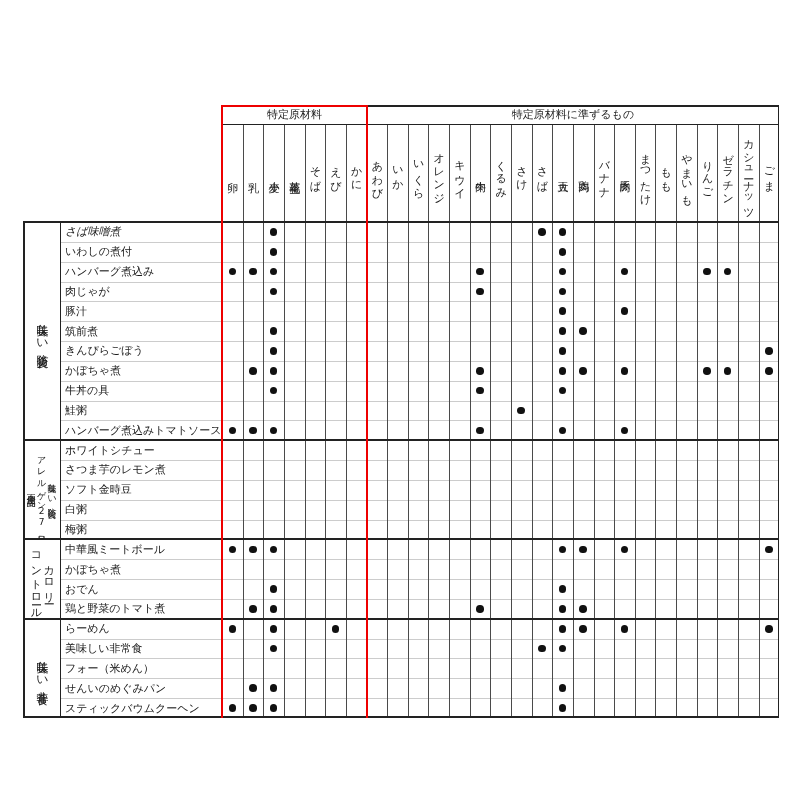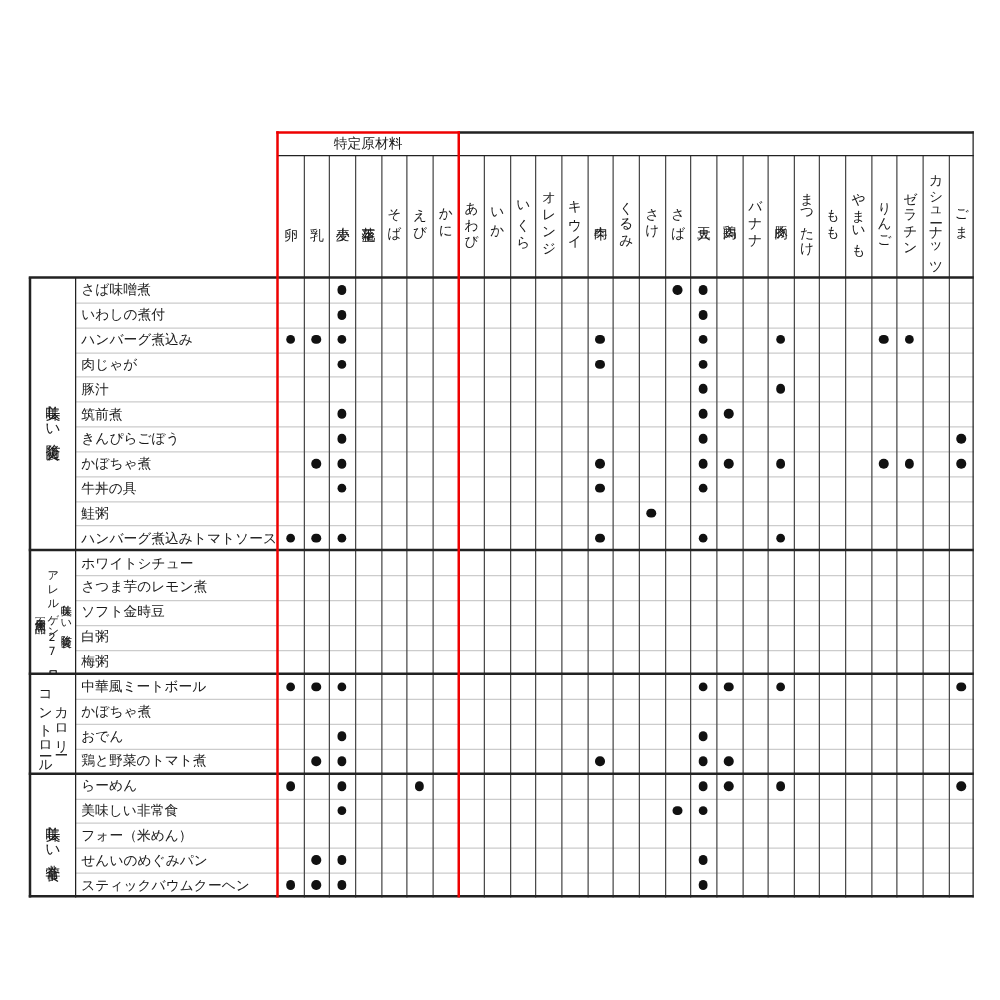--- a/index.html
+++ b/index.html
@@ -17,20 +17,21 @@
              white-space:pre-line;line-height:1.15;letter-spacing:1px;text-align:center;overflow:hidden;}
   .dot{border-radius:50%;}
   .line{position:absolute;}
 </style>
 </head>
 <body>
 
 <div id="canvas">
 
   <div class="sec-label abs" style="left:222px;top:105px;width:145px;height:19px;">特定原材料</div>
+  <div class="sec-label abs" style="left:367px;top:105px;width:412px;height:19px;">特定原材料に準ずるもの</div>
 
   <div id="grid-layer" class="abs" style="left:0;top:0;width:800px;height:800px;">
       <div class="line abs" style="left: 60px; top: 241.84px; width: 719.28px; height: 1px; background: rgb(204, 204, 204);"></div>
       <div class="line abs" style="left: 60px; top: 261.68px; width: 719.28px; height: 1px; background: rgb(204, 204, 204);"></div>
       <div class="line abs" style="left: 60px; top: 281.52px; width: 719.28px; height: 1px; background: rgb(204, 204, 204);"></div>
       <div class="line abs" style="left: 60px; top: 301.36px; width: 719.28px; height: 1px; background: rgb(204, 204, 204);"></div>
       <div class="line abs" style="left: 60px; top: 321.2px; width: 719.28px; height: 1px; background: rgb(204, 204, 204);"></div>
       <div class="line abs" style="left: 60px; top: 341.04px; width: 719.28px; height: 1px; background: rgb(204, 204, 204);"></div>
       <div class="line abs" style="left: 60px; top: 360.88px; width: 719.28px; height: 1px; background: rgb(204, 204, 204);"></div>
       <div class="line abs" style="left: 60px; top: 380.72px; width: 719.28px; height: 1px; background: rgb(204, 204, 204);"></div>
@@ -112,21 +113,21 @@
       <div class="col-label abs" style="left: 717.36px; top: 124px; width: 20.64px; height: 98px;">ゼラチン</div>
       <div class="col-label abs" style="left: 738px; top: 124px; width: 20.64px; height: 98px;">カシューナッツ</div>
       <div class="col-label abs" style="left: 758.64px; top: 124px; width: 20.64px; height: 98px;">ごま</div>
       <div class="grp-label abs" style="left: 23px; top: 222px; width: 37px; height: 218.24px; font-size: 12px;">美味しい防災食</div>
       <div class="grp-label abs" style="left: 23px; top: 440.24px; width: 37px; height: 99.2px; font-size: 9px;">美味しい防災食
 アレルゲン27品目
 不使用商品</div>
       <div class="grp-label abs" style="left: 23px; top: 539.44px; width: 37px; height: 79.36px; font-size: 11px;">カロリー
 コントロール</div>
       <div class="grp-label abs" style="left: 23px; top: 618.8px; width: 37px; height: 99.2px; font-size: 12px;">美味しい非常食</div>
-      <div class="row-label abs" style="left: 60px; top: 222px; width: 162px; height: 19.84px;">さば味噌煮</div>
+      <div class="row-label abs" style="left: 60px; top: 222px; width: 162px; height: 19.84px; font-style: italic;">さば味噌煮</div>
       <div class="dot abs" style="left: 269.8px; top: 228.12px; width: 7.6px; height: 7.6px; background: rgb(17, 17, 17);"></div>
       <div class="dot abs" style="left: 538.12px; top: 228.12px; width: 7.6px; height: 7.6px; background: rgb(17, 17, 17);"></div>
       <div class="dot abs" style="left: 558.76px; top: 228.12px; width: 7.6px; height: 7.6px; background: rgb(17, 17, 17);"></div>
       <div class="row-label abs" style="left: 60px; top: 241.84px; width: 162px; height: 19.84px;">いわしの煮付</div>
       <div class="dot abs" style="left: 269.8px; top: 247.96px; width: 7.6px; height: 7.6px; background: rgb(17, 17, 17);"></div>
       <div class="dot abs" style="left: 558.76px; top: 247.96px; width: 7.6px; height: 7.6px; background: rgb(17, 17, 17);"></div>
       <div class="row-label abs" style="left: 60px; top: 261.68px; width: 162px; height: 19.84px;">ハンバーグ煮込み</div>
       <div class="dot abs" style="left: 228.52px; top: 267.8px; width: 7.6px; height: 7.6px; background: rgb(17, 17, 17);"></div>
       <div class="dot abs" style="left: 249.16px; top: 267.8px; width: 7.6px; height: 7.6px; background: rgb(17, 17, 17);"></div>
       <div class="dot abs" style="left: 269.8px; top: 267.8px; width: 7.6px; height: 7.6px; background: rgb(17, 17, 17);"></div>

